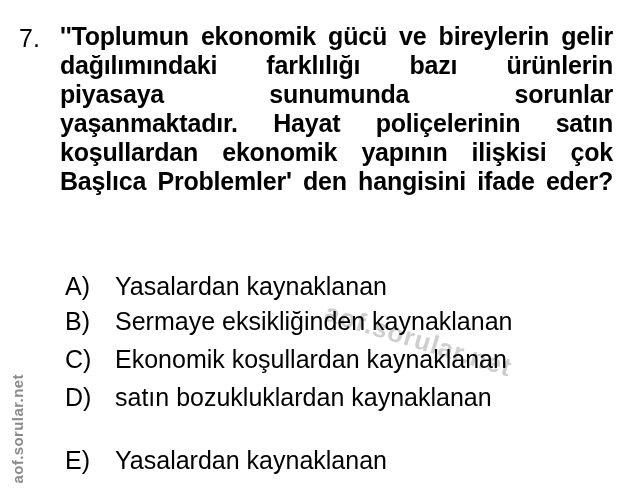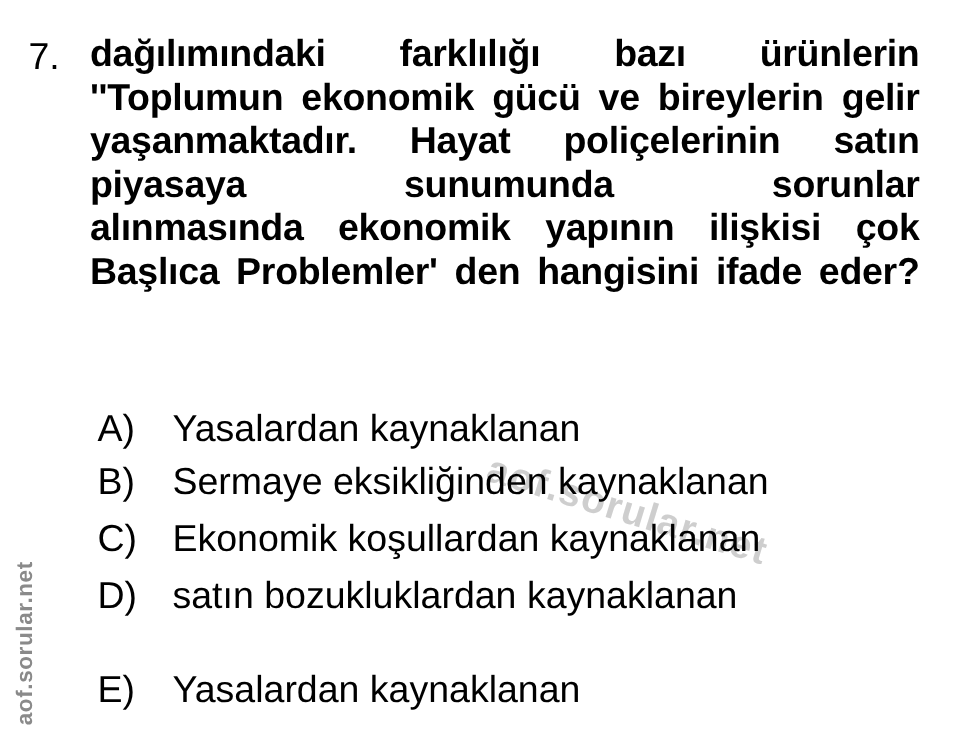--- a/index.html
+++ b/index.html
@@ -98,25 +98,25 @@
 <body>
 
 <div class="page">
 
   <div class="wm-diagonal">aof.sorular.net</div>
   <div class="wm-side">aof.sorular.net</div>
 
   <div class="qnum">7.</div>
 
   <div class="question">
+    <div class="qline">''Toplumun ekonomik gücü ve bireylerin gelir</div>
     <div class="qline">dağılımındaki farklılığı bazı ürünlerin</div>
-    <div class="qline">''Toplumun ekonomik gücü ve bireylerin gelir</div>
+    <div class="qline">piyasaya sunumunda sorunlar</div>
     <div class="qline">yaşanmaktadır. Hayat poliçelerinin satın</div>
-    <div class="qline">piyasaya sunumunda sorunlar</div>
-    <div class="qline">alınmasında ekonomik yapının ilişkisi çok</div>
+    <div class="qline">koşullardan ekonomik yapının ilişkisi çok</div>
     <div class="qline">Başlıca Problemler' den hangisini ifade eder?</div>
   </div>
 
   <div class="options">
 
     <div class="opt-row row-a">
       <span class="opt-letter">A)</span>
       <div class="opt-text">
         <div class="opt-line">Yasalardan kaynaklanan</div>
       </div>

